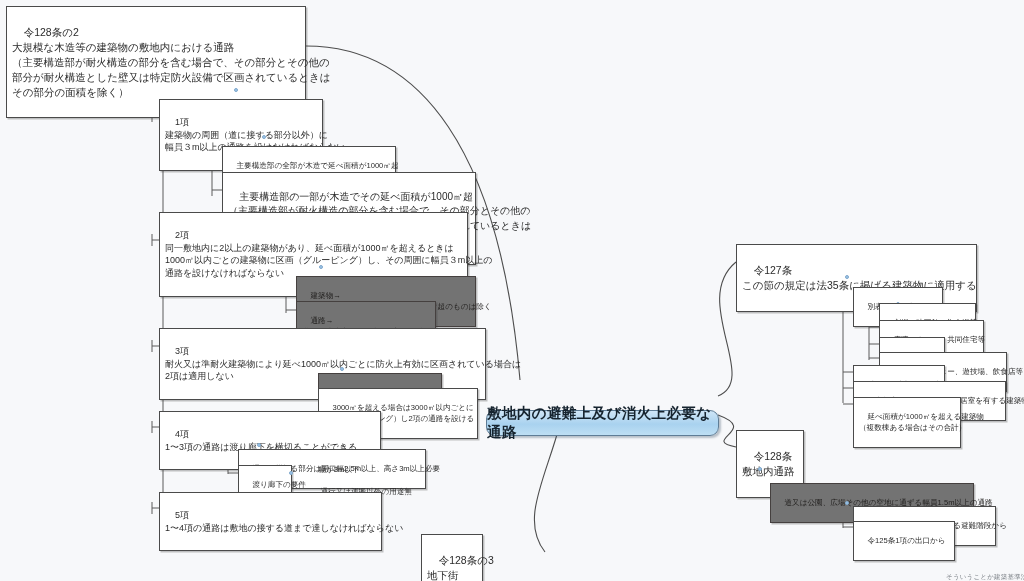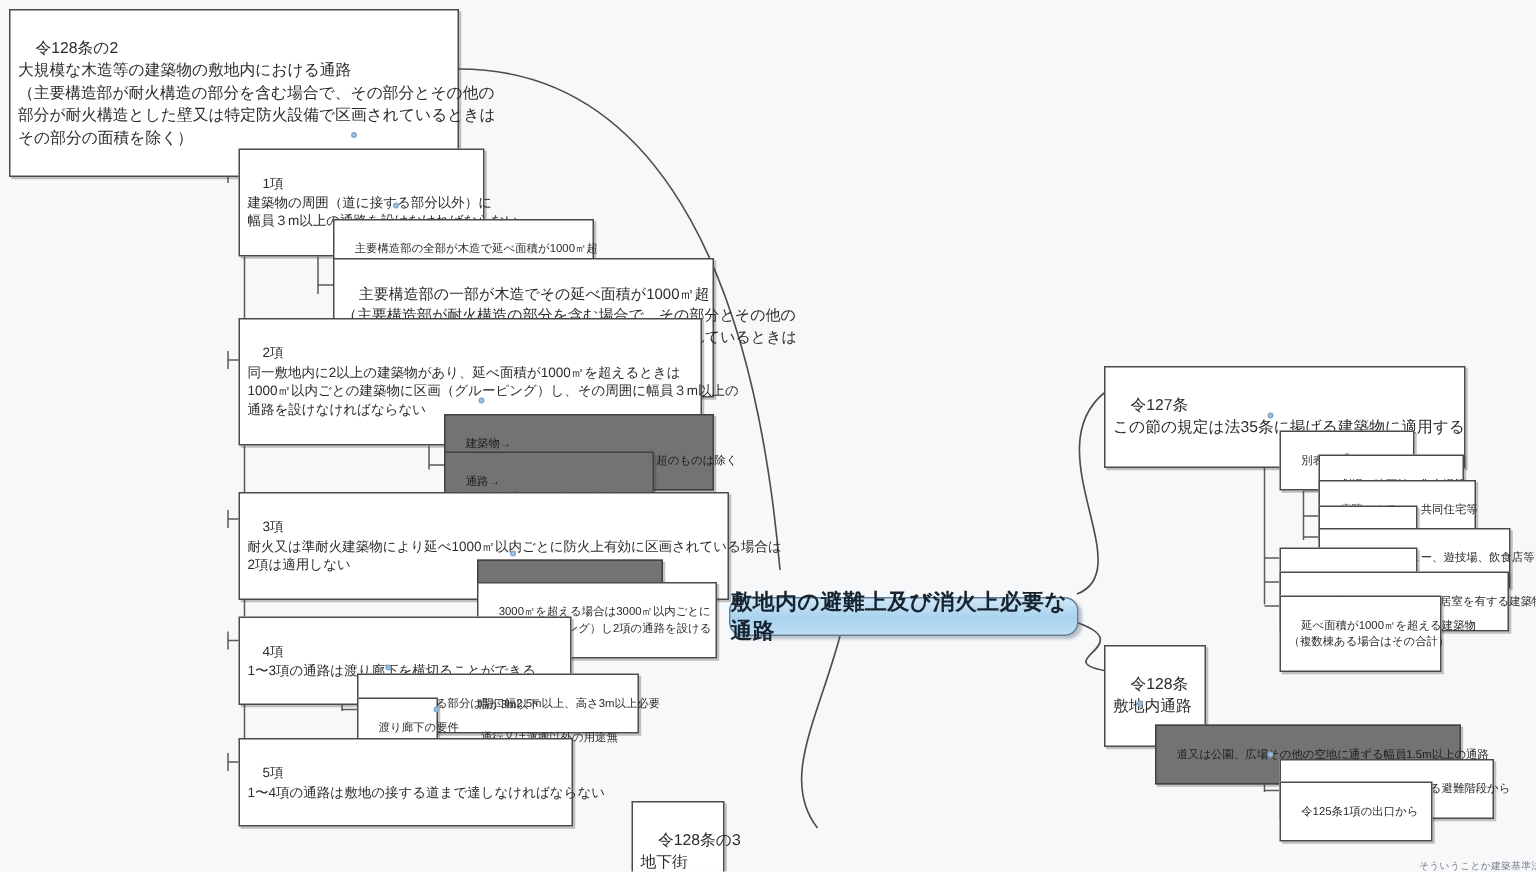--- a/index.html
+++ b/index.html
@@ -212,21 +212,21 @@
   </div>
   <div class="node bare fs8" style="left:310px;top:475px;width:auto;padding:1px 2px;">
     <span>通行又は運搬以外の用途無</span>
   </div>
 
   <div class="node fs9" style="left:159px;top:492px;width:223px;">
     <span>5項
 1〜4項の通路は敷地の接する道まで達しなければならない</span>
   </div>
 
-  <div class="central" style="left:486px;top:398px;width:233px;height:26px;">
+  <div class="central" style="left:486px;top:410px;width:233px;height:26px;">
     <span>敷地内の避難上及び消火上必要な通路</span>
   </div>
 
   <div class="node fs10" style="left:736px;top:244px;width:241px;">
     <span>令127条
 この節の規定は法35条に掲げる建築物に適用する</span>
   </div>
   <div class="dot" style="left:845px;top:275px;"></div>
 
   <div class="node fs8" style="left:853px;top:287px;width:90px;">

